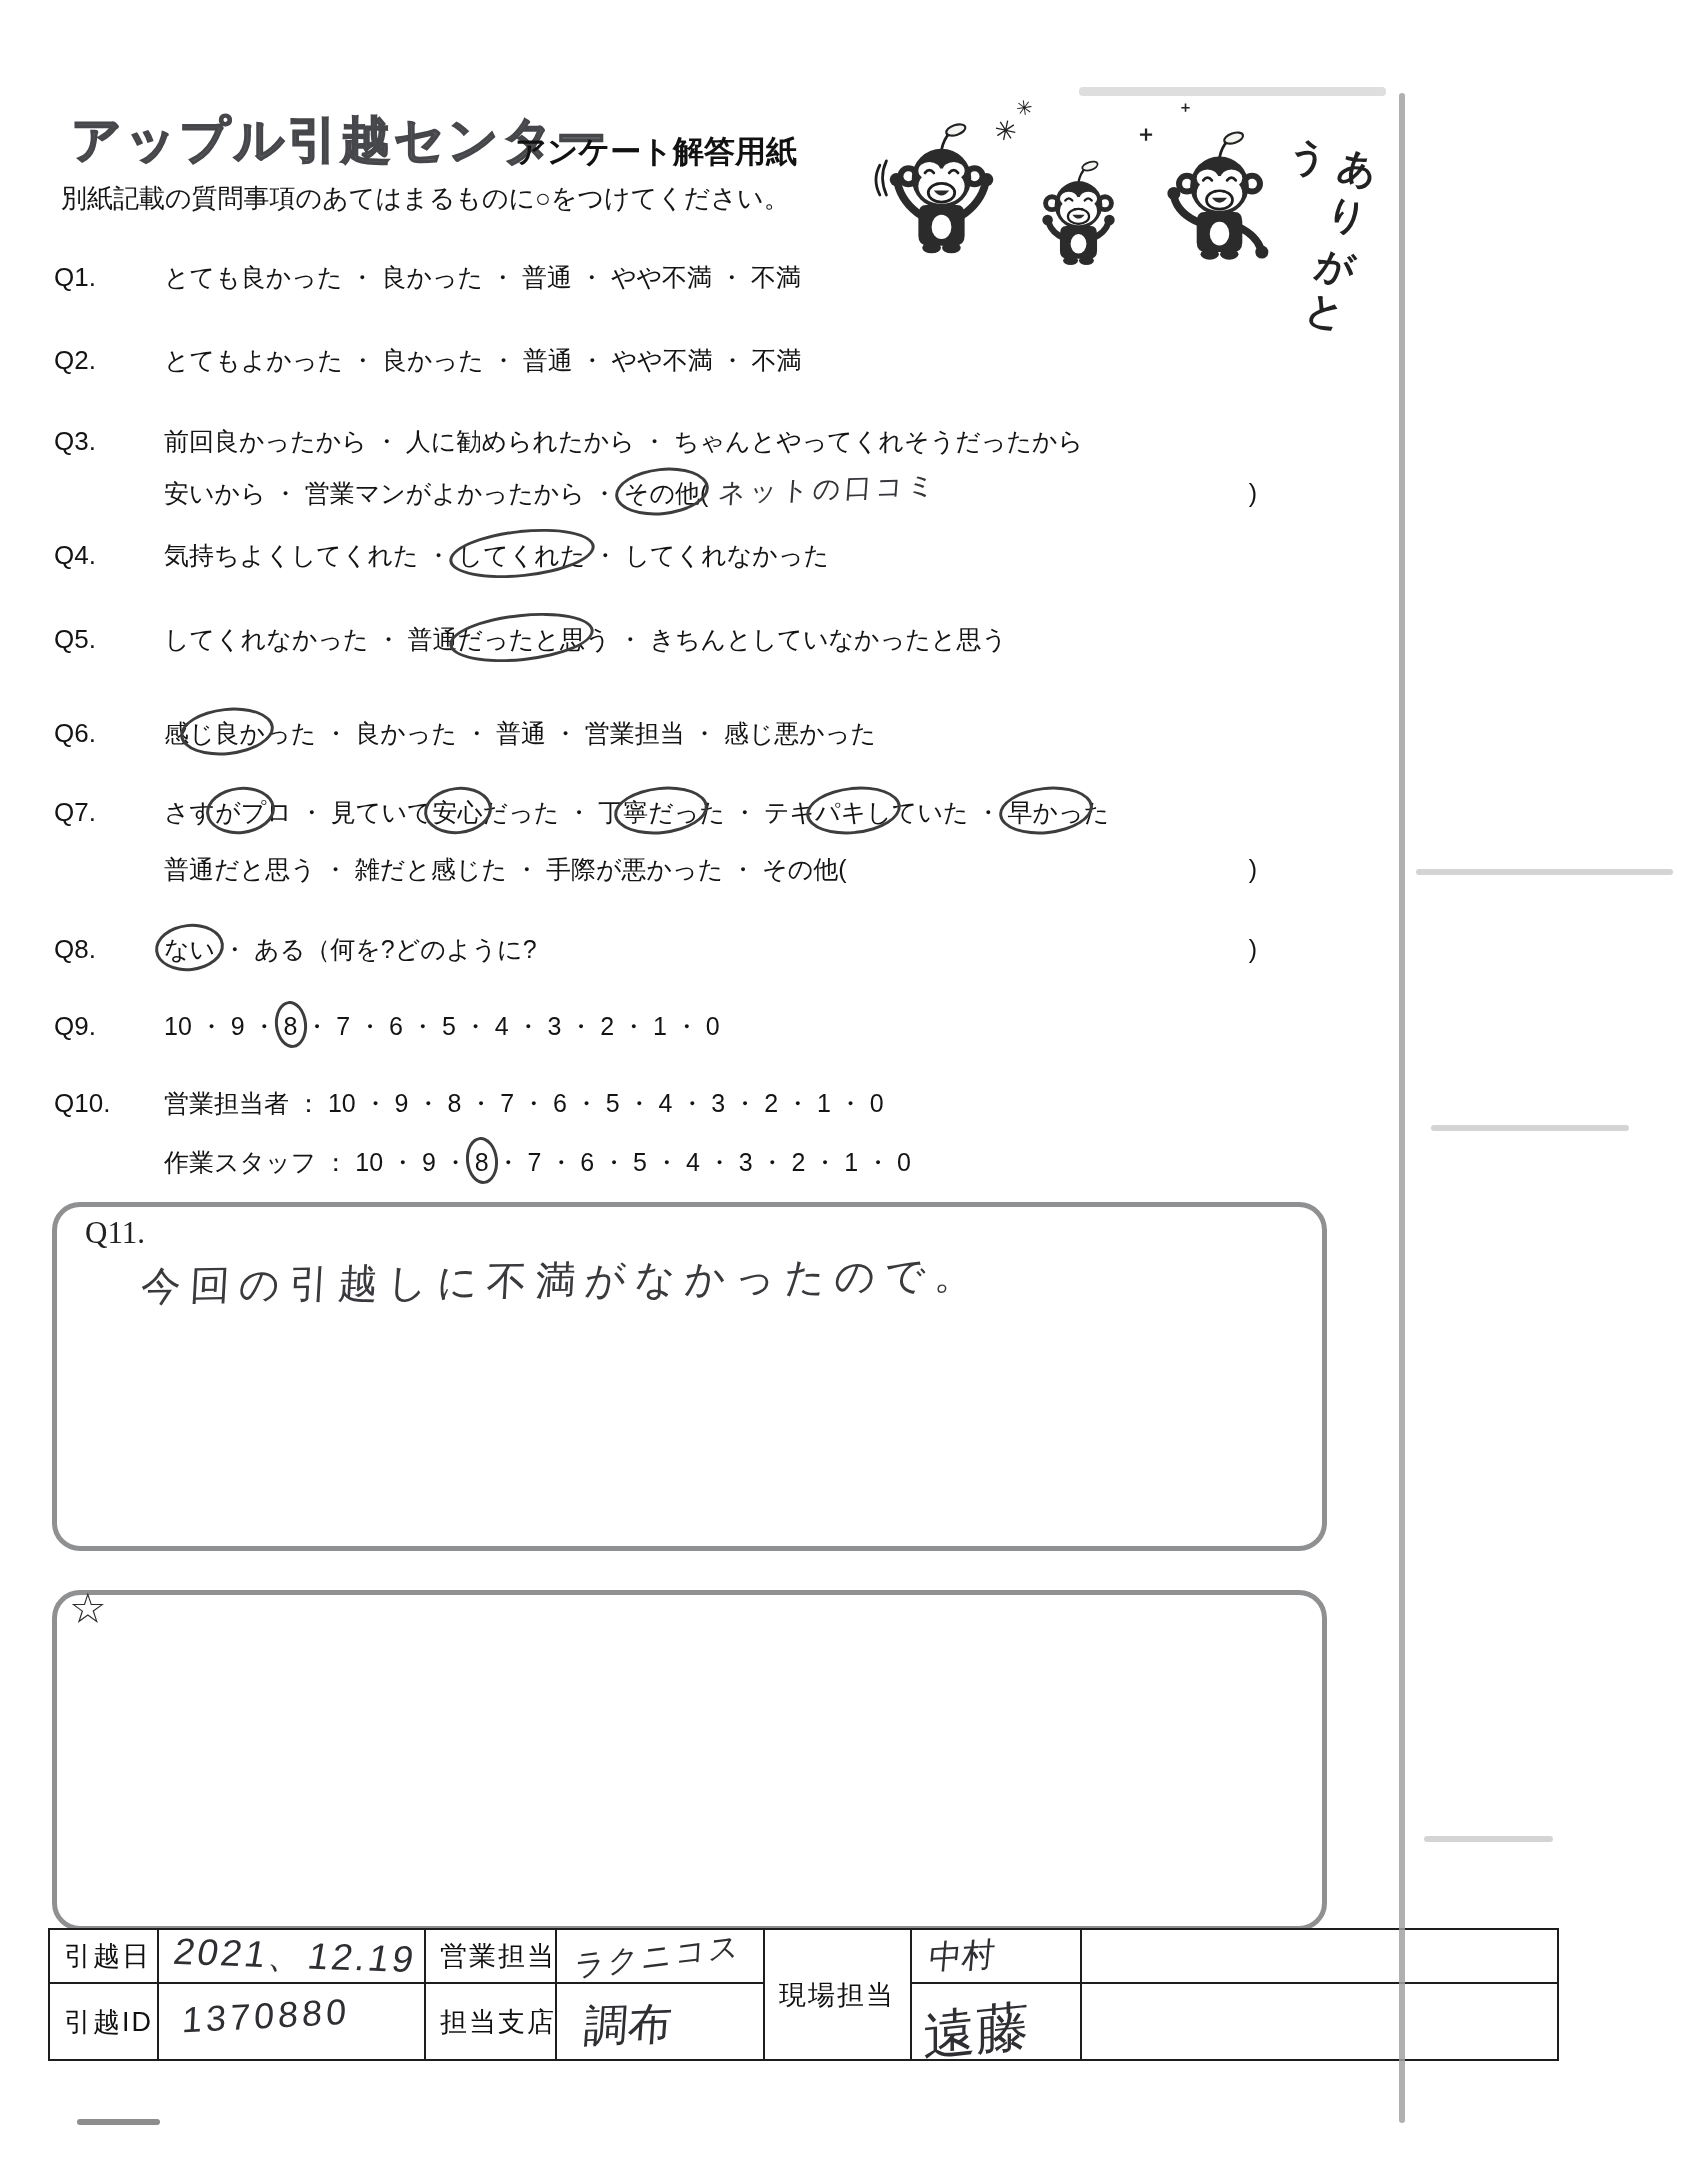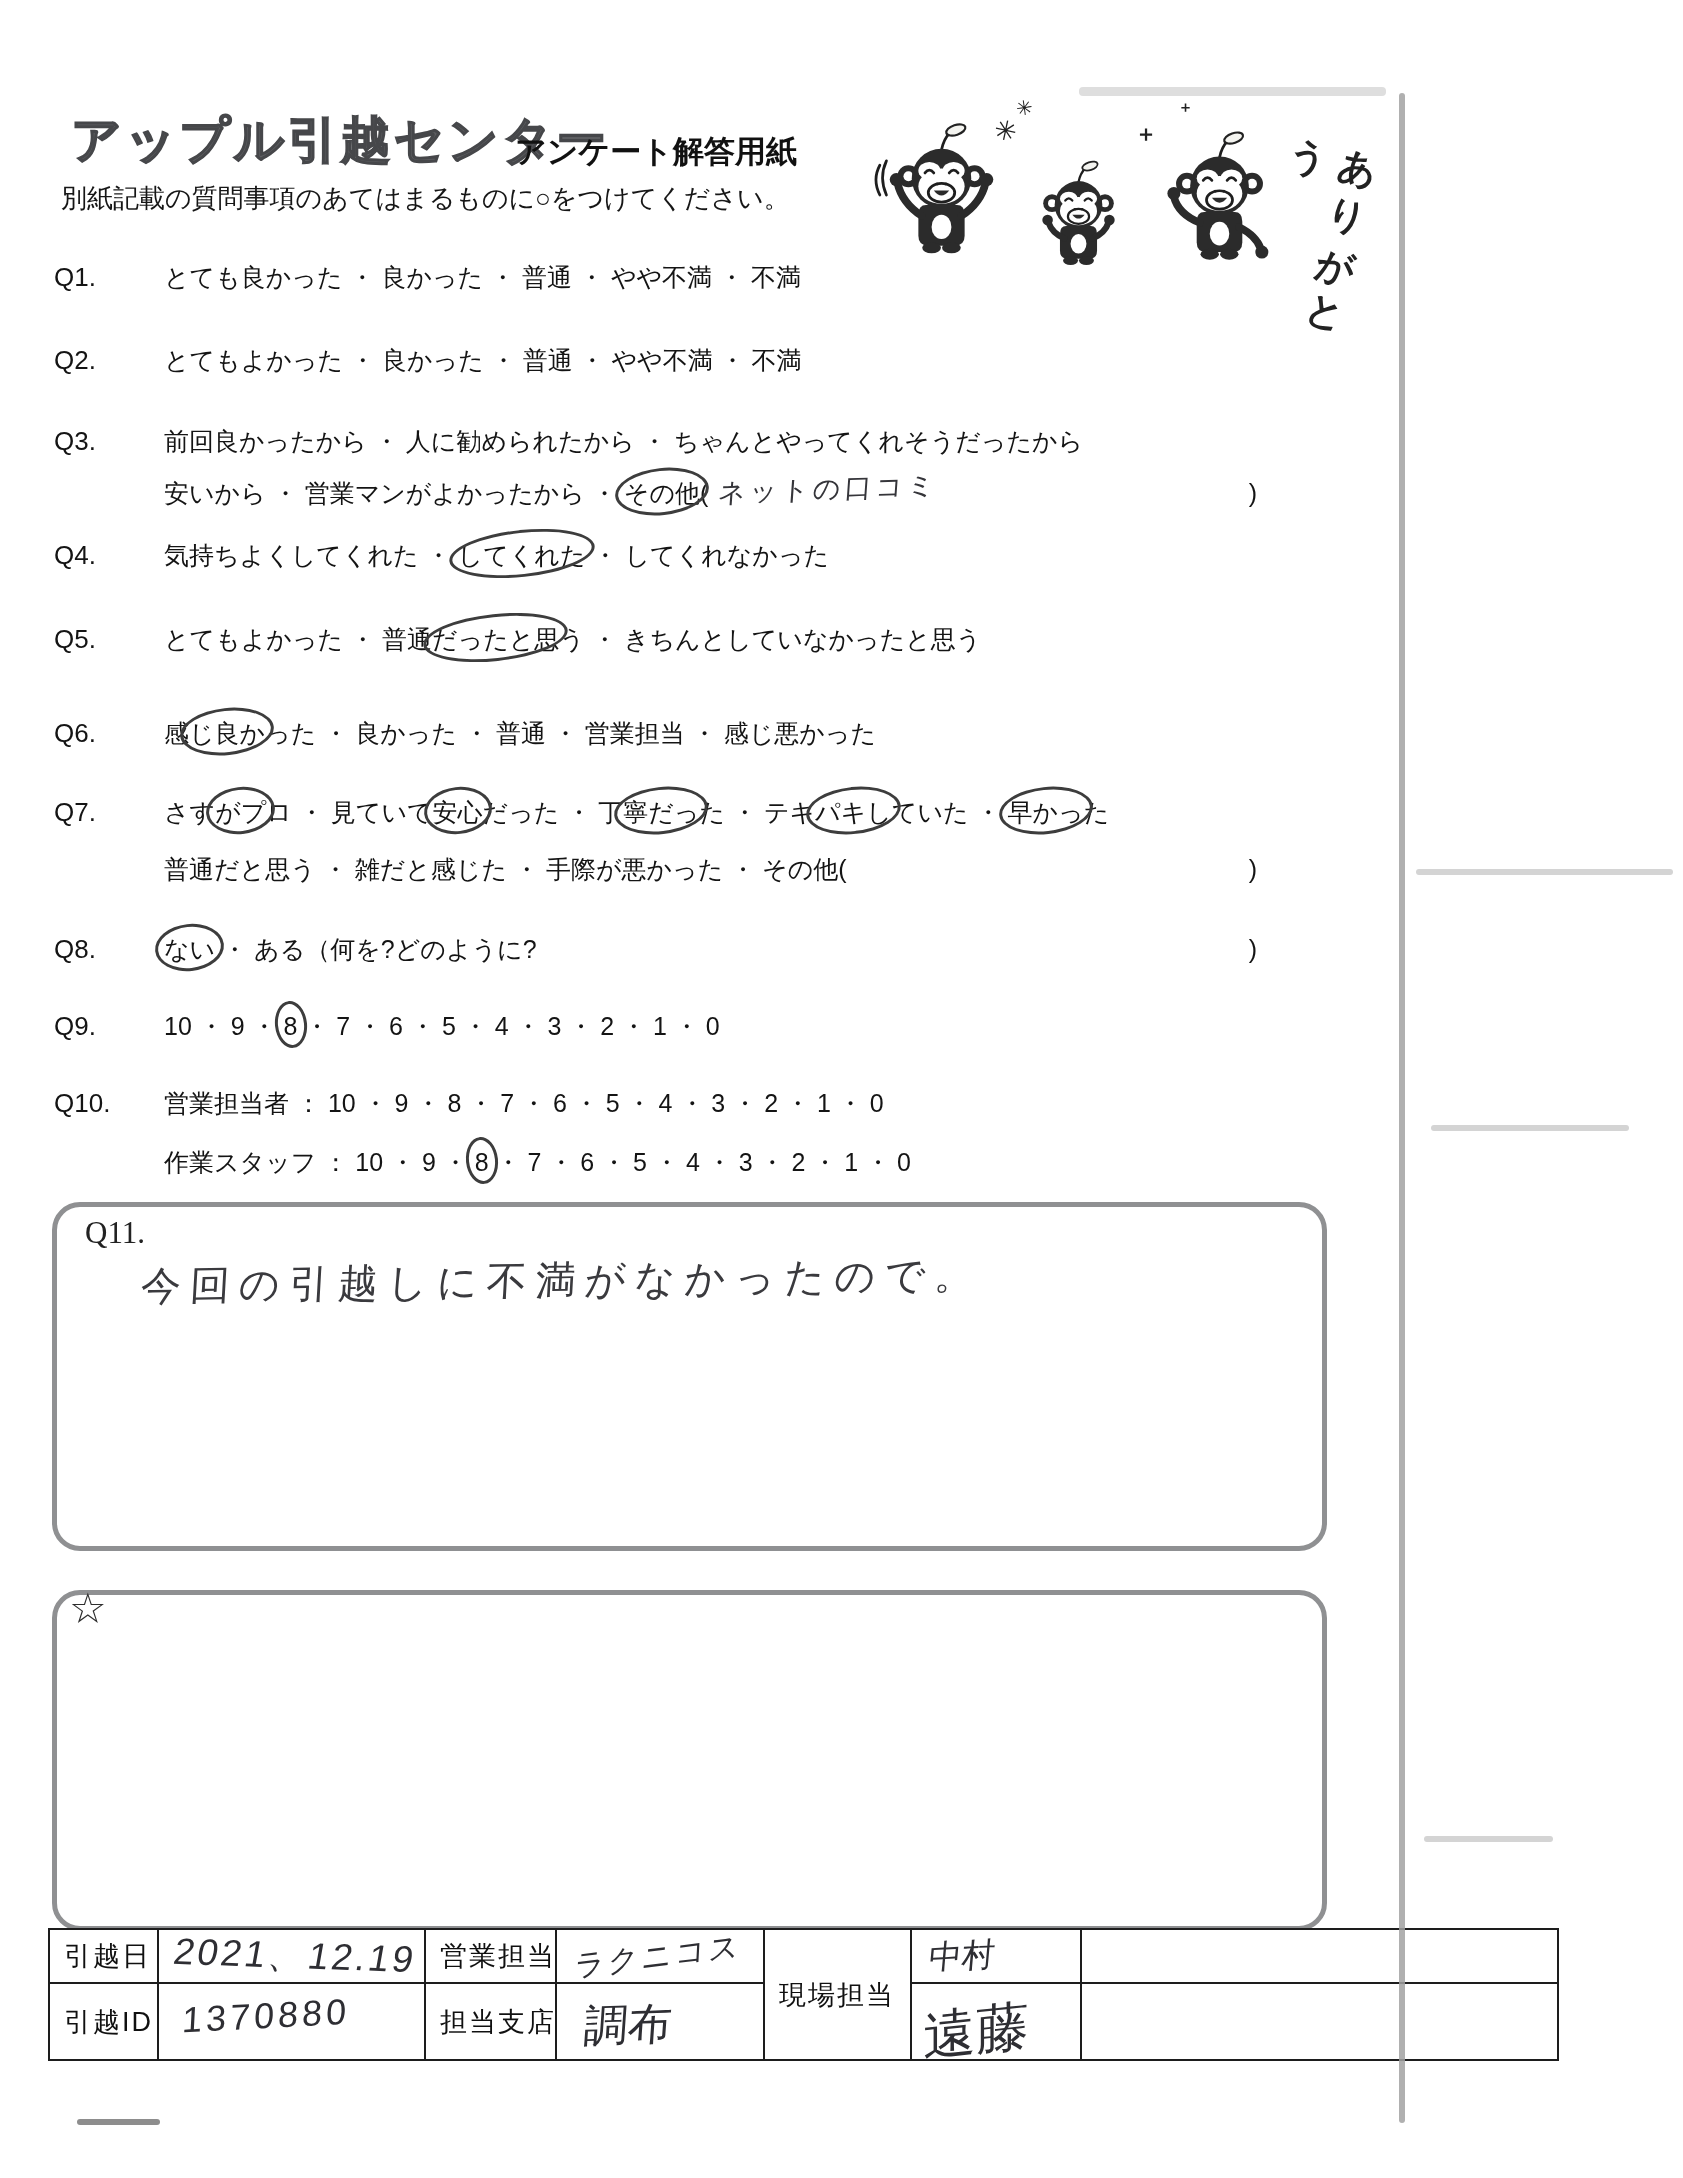--- a/index.html
+++ b/index.html
@@ -157,21 +157,21 @@
 <div class="spark" style="left:1135px;top:119px;font-size:22px;">＋</div>
 <div class="spark" style="left:1178px;top:98px;font-size:15px;">＋</div>
 <div class="thanks">ありがとう</div>
 
 <div id="questions">
     <div class="q-line" style="top: 260px;"><span class="q-id">Q1.</span><span>とても良かった ・ 良かった ・ 普通 ・ やや不満 ・ 不満</span></div>
     <div class="q-line" style="top: 343px;"><span class="q-id">Q2.</span><span>とてもよかった ・ 良かった ・ 普通 ・ やや不満 ・ 不満</span></div>
     <div class="q-line" style="top: 424px;"><span class="q-id">Q3.</span><span>前回良かったから ・ 人に勧められたから ・ ちゃんとやってくれそうだったから</span></div>
     <div class="q-line has-gap" style="top: 476px; justify-content: flex-end;"><span class="q-id"></span><span>安いから ・ 営業マンがよかったから ・ </span><span class="circled">その他</span><span>(</span><span class="hw">ネットの口コミ</span><span class="gap"></span><span>)</span></div>
     <div class="q-line" style="top: 538px;"><span class="q-id">Q4.</span><span>気持ちよくしてくれた ・ </span><span class="circled">してくれた</span><span> ・ してくれなかった</span></div>
-    <div class="q-line" style="top: 622px;"><span class="q-id">Q5.</span><span>とてもよかった ・ 普通</span><span class="circled">だったと思</span><span>う ・ きちんとしていなかったと思う</span></div>
+    <div class="q-line" style="top: 622px;"><span class="q-id">Q5.</span><span>してくれなかった ・ 普通</span><span class="circled">だったと思</span><span>う ・ きちんとしていなかったと思う</span></div>
     <div class="q-line" style="top: 716px;"><span class="q-id">Q6.</span><span>感</span><span class="circled">じ良か</span><span>った ・ 良かった ・ 普通 ・ 営業担当 ・ 感じ悪かった</span></div>
     <div class="q-line" style="top: 795px;"><span class="q-id">Q7.</span><span>さす</span><span class="circled">がプ</span><span>ロ ・ 見ていて</span><span class="circled">安心</span><span>だった ・ 丁</span><span class="circled">寧だっ</span><span>た ・ テキ</span><span class="circled">パキし</span><span>ていた ・ </span><span class="circled">早かっ</span><span>た</span></div>
     <div class="q-line has-gap" style="top: 852px;"><span class="q-id"></span><span>普通だと思う ・ 雑だと感じた ・ 手際が悪かった ・ その他(</span><span class="gap"></span><span>)</span></div>
     <div class="q-line has-gap" style="top: 932px;"><span class="q-id">Q8.</span><span class="circled">ない</span><span> ・ ある（何を?どのように?</span><span class="gap"></span><span>)</span></div>
     <div class="q-line" style="top: 1009px;"><span class="q-id">Q9.</span><span>10 ・ 9 ・ </span><span class="circled">8</span><span> ・ 7 ・ 6 ・ 5 ・ 4 ・ 3 ・ 2 ・ 1 ・ 0</span></div>
     <div class="q-line" style="top: 1086px;"><span class="q-id">Q10.</span><span>営業担当者 ： 10 ・ 9 ・ 8 ・ 7 ・ 6 ・ 5 ・ 4 ・ 3 ・ 2 ・ 1 ・ 0</span></div>
     <div class="q-line" style="top: 1145px;"><span class="q-id"></span><span>作業スタッフ ： 10 ・ 9 ・ </span><span class="circled">8</span><span> ・ 7 ・ 6 ・ 5 ・ 4 ・ 3 ・ 2 ・ 1 ・ 0</span></div>
   </div>
 
 <div class="comment-box box1">

